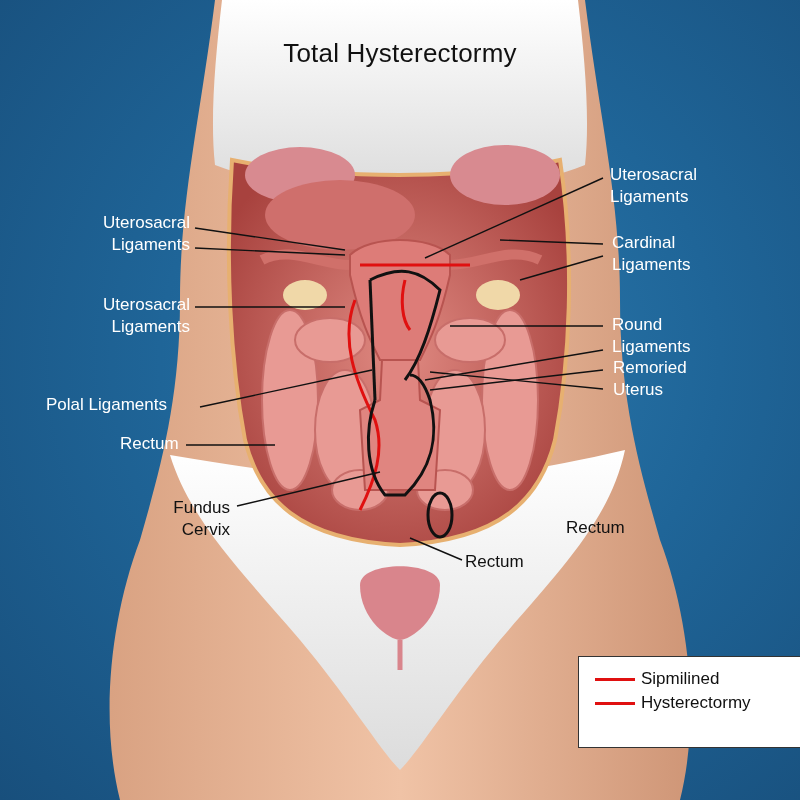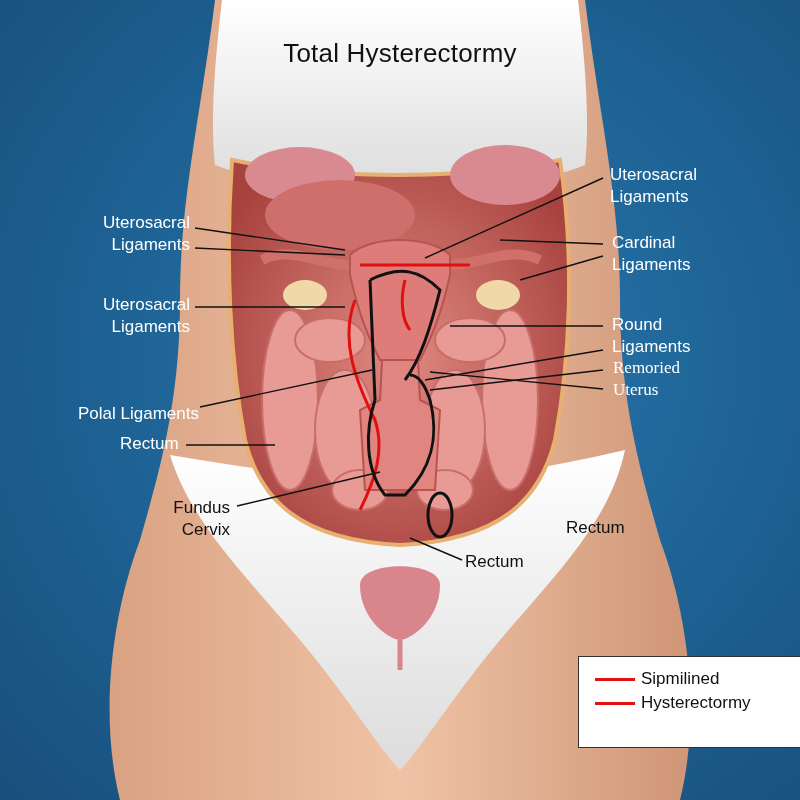--- a/index.html
+++ b/index.html
@@ -100,32 +100,32 @@
     <line x1="462" y1="560" x2="410" y2="538"></line>
   </g>
 </svg>
 
 <div class="title">Total Hysterectormy</div>
 
 <div class="lbl w r" style="left:40px;top:212px;width:150px;">Uterosacral
 Ligaments</div>
 <div class="lbl w r" style="left:40px;top:294px;width:150px;">Uterosacral
 Ligaments</div>
-<div class="lbl w" style="left:46px;top:403px;margin-left:32px;">Polal Ligaments</div>
+<div class="lbl w" style="left:46px;top:394px;">Polal Ligaments</div>
 <div class="lbl w" style="left:120px;top:433px;">Rectum</div>
 <div class="lbl k r" style="left:140px;top:497px;width:90px;">Fundus
 Cervix</div>
 
 <div class="lbl w" style="left:610px;top:164px;">Uterosacral
 Ligaments</div>
 <div class="lbl w" style="left:612px;top:232px;">Cardinal
 Ligaments</div>
 <div class="lbl w" style="left:612px;top:314px;">Round
 Ligaments</div>
-<div class="lbl w" style="left:613px;top:357px;font-family:Liberation Serif, serif;">Remoried
+<div class="lbl w" style="left:613px;top:357px;">Remoried
 Uterus</div>
 <div class="lbl k" style="left:566px;top:517px;">Rectum</div>
 <div class="lbl k" style="left:465px;top:551px;">Rectum</div>
 
 <div class="legend">
   <div class="legend-row">
     <span class="swatch" style="background:#e01010"></span>
     <span>Sipmilined</span>
   </div>
   <div class="legend-row">

